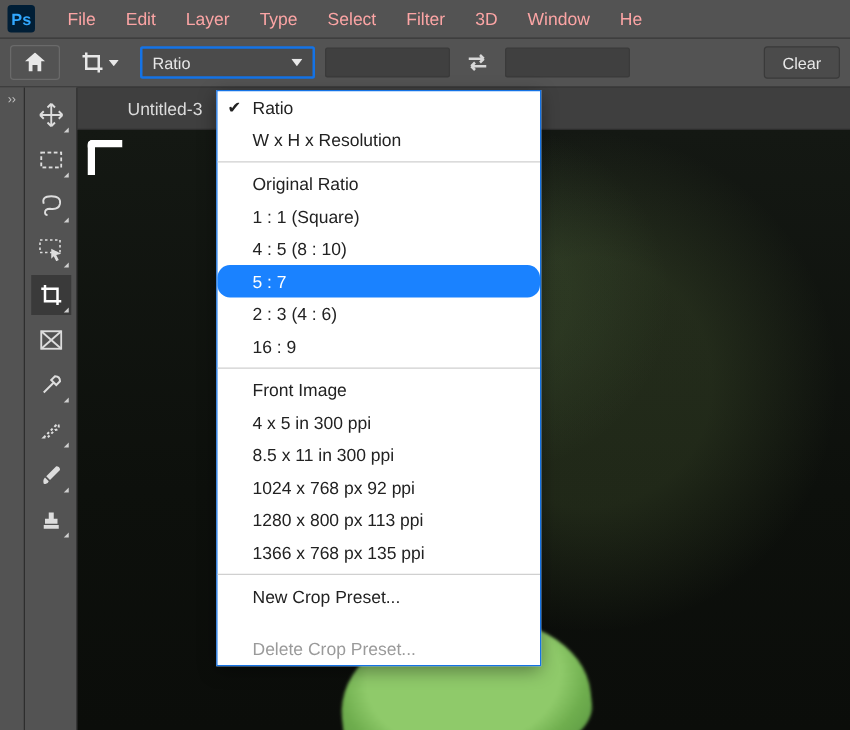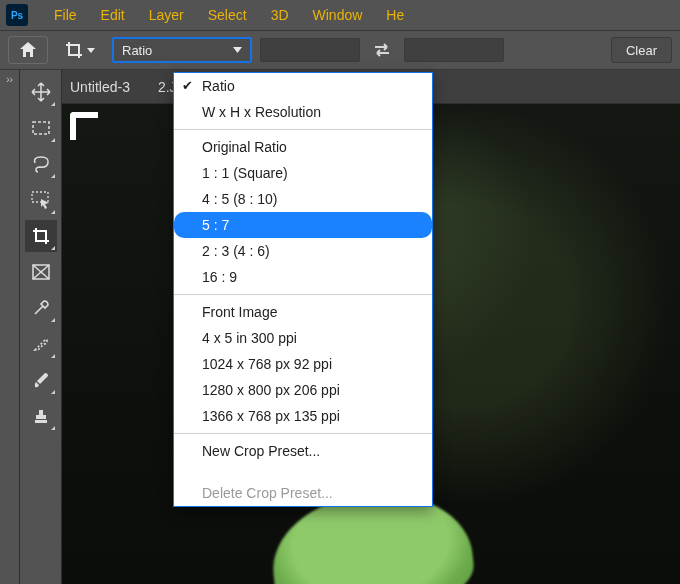--- a/index.html
+++ b/index.html
@@ -12,30 +12,30 @@
     display: flex;
     align-items: center;
     padding: 0 6px;
     font-size: 14px;
   }
   .ps-logo {
     width: 22px; height: 22px;
     background: #001e36;
     color: #31a8ff;
     font-weight: bold;
-    font-size: 10px;
+    font-size: 13px;
     display: flex; align-items: center; justify-content: center;
     border-radius: 3px;
     margin-right: 14px;
   }
   .menubar .menu-item {
     padding: 12px 12px;
     height: 100%;
     display: flex; align-items: center;
-    color: #eab308;
+    color: #fca5a5;
     cursor: default;
   }
 
   
   .options-bar {
     height: 40px;
     background: #535353;
     border-top: 1px solid #383838;
     border-bottom: 1px solid #383838;
     display: flex;
@@ -139,21 +139,21 @@
   .doc-tabs {
     height: 34px;
     background: #3f3f3f;
     display: flex; align-items: center;
     padding: 0 8px;
     gap: 28px;
     font-size: 14px;
     color: #dcdcdc;
     border-bottom: 1px solid #2e2e2e;
   }
-  .doc-tab { display: flex; align-items: flex-start; gap: 8px; }
+  .doc-tab { display: flex; align-items: flex-start; gap: 8px; margin-left: 32px; }
   .doc-tab .x { color: #cfcfcf; font-size: 14px; }
 
   .canvas {
     flex: 1;
     position: relative;
     background: #1a1a1a;
     overflow: hidden;
   }
   .photo {
     position: absolute; left: 0; top: 0; right: 0; bottom: 0;
@@ -212,21 +212,23 @@
   svg { display: block; }
 </style>
 </head>
 <body>
 
 <div class="menubar">
   <div class="ps-logo">Ps</div>
   <div class="menu-item">File</div>
   <div class="menu-item">Edit</div>
   <div class="menu-item">Layer</div>
+  <div class="menu-item">Type</div>
   <div class="menu-item">Select</div>
+  <div class="menu-item">Filter</div>
   <div class="menu-item">3D</div>
   <div class="menu-item">Window</div>
   <div class="menu-item">He</div>
 </div>
 
 <div class="options-bar">
   <div class="home-btn">
     <svg width="18" height="16" viewBox="0 0 18 16">
         <path fill="#e8e8e8" d="M9 0 L17 7 H14 V15 H11 V10 H7 V15 H4 V7 H1 Z"></path>
       </svg>
@@ -380,24 +382,27 @@
       <span>16 : 9</span>
     </div>
   <hr>
   <div class="item">
       <span>Front Image</span>
     </div>
   <div class="item">
       <span>4 x 5 in 300 ppi</span>
     </div>
   <div class="item">
+      <span>8.5 x 11 in 300 ppi</span>
+    </div>
+  <div class="item">
       <span>1024 x 768 px 92 ppi</span>
     </div>
   <div class="item">
-      <span>1280 x 800 px 206 ppi</span>
+      <span>1280 x 800 px 113 ppi</span>
     </div>
   <div class="item">
       <span>1366 x 768 px 135 ppi</span>
     </div>
   <hr>
   <div class="item">
       <span>New Crop Preset...</span>
     </div>
   <div class="item disabled">
       <span>Delete Crop Preset...</span>

